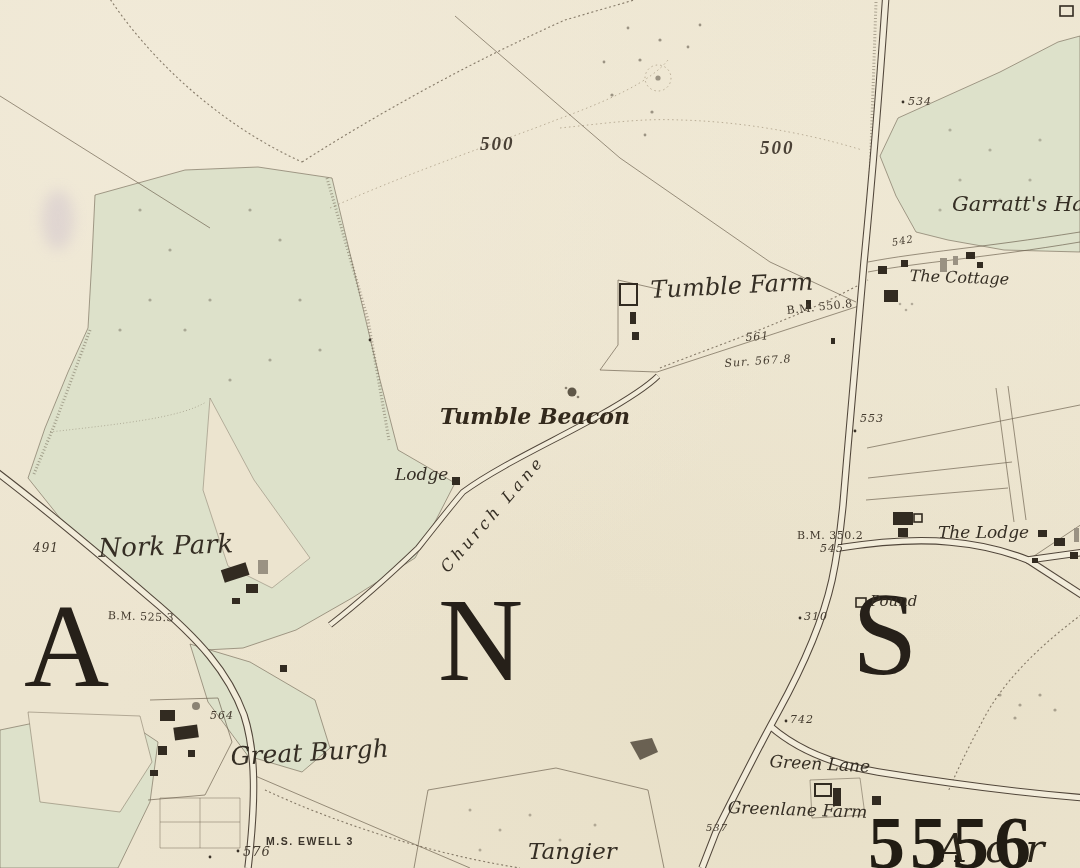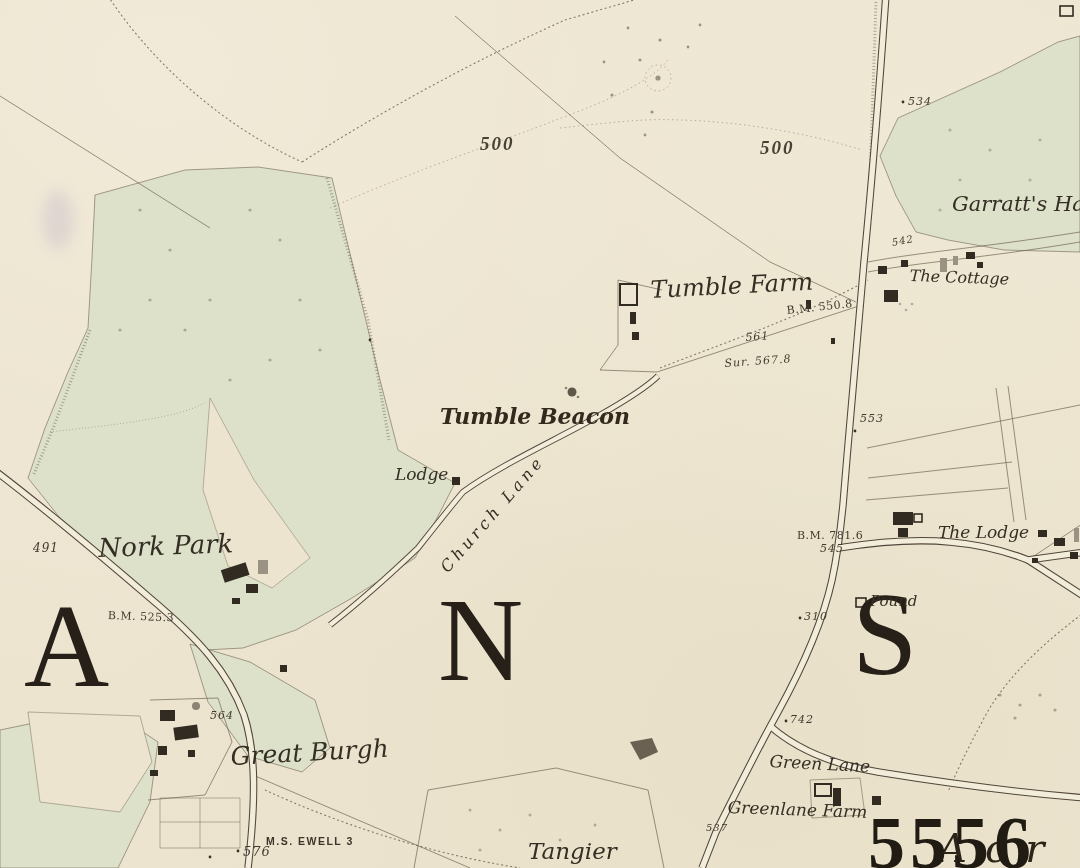--- a/index.html
+++ b/index.html
@@ -255,21 +255,21 @@
   <div class="lbl place" style="left:98px;top:535px;font-size:26px;transform:rotate(-2deg);">Nork Park</div>
   <div class="lbl bm" style="left:108px;top:610px;transform:rotate(2deg);">B.M. 525.3</div>
   <div class="lbl bigletter" style="left:24px;top:588px;">A</div>
   <div class="lbl bigletter" style="left:438px;top:582px;">N</div>
   <div class="lbl bigletter" style="left:852px;top:576px;">S</div>
   <div class="lbl spot" style="left:210px;top:710px;">564</div>
   <div class="lbl place" style="left:230px;top:744px;font-size:25px;transform:rotate(-3deg);">Great Burgh</div>
   <div class="lbl caps" style="left:266px;top:836px;">M.S. EWELL 3</div>
   <div class="lbl spot" style="left:243px;top:845px;font-size:13px;">576</div>
   <div class="lbl spot" style="left:860px;top:413px;font-style:italic;">553</div>
-  <div class="lbl bm" style="left:797px;top:530px;">B.M. 781.6</div>
+  <div class="lbl bm" style="left:797px;top:530px;">B.M. 350.2</div>
   <div class="lbl spot" style="left:820px;top:543px;">545</div>
   <div class="lbl place" style="left:908px;top:524px;font-size:17px;padding-left:30px;">The Lodge</div>
   <div class="lbl place" style="left:870px;top:594px;font-size:15px;">Pound</div>
   <div class="lbl spot" style="left:804px;top:611px;">310</div>
   <div class="lbl spot" style="left:790px;top:714px;">742</div>
   <div class="lbl place" style="left:770px;top:753px;font-size:17px;transform:rotate(3deg);">Green Lane</div>
   <div class="lbl place" style="left:728px;top:799px;font-size:17px;transform:rotate(2deg);">Greenlane Farm</div>
   <div class="lbl spot" style="left:706px;top:823px;font-size:10px;text-align:center;">537</div>
   <div class="lbl place" style="left:528px;top:840px;font-size:23px;">Tangier</div>
   <div class="lbl acr" style="left:938px;top:780px;margin-top:48px;">Acr</div>

